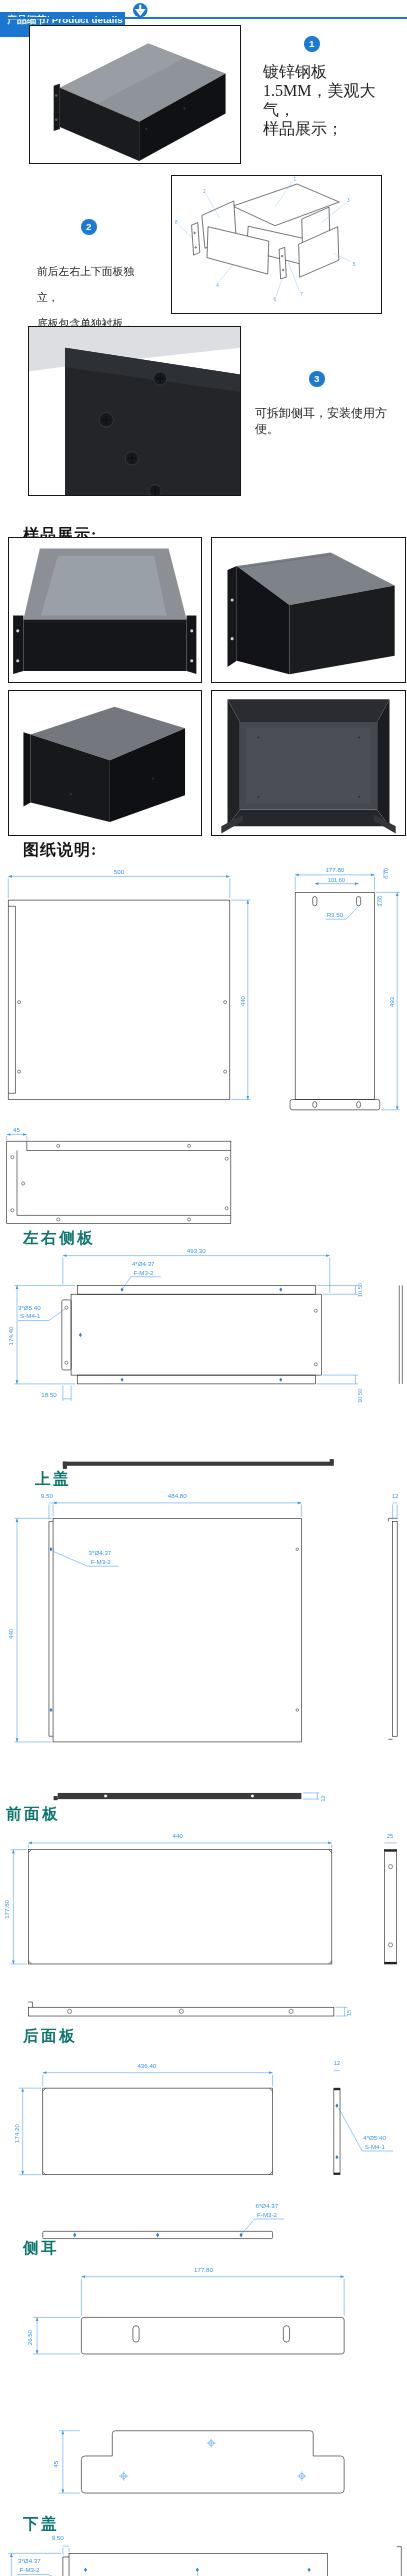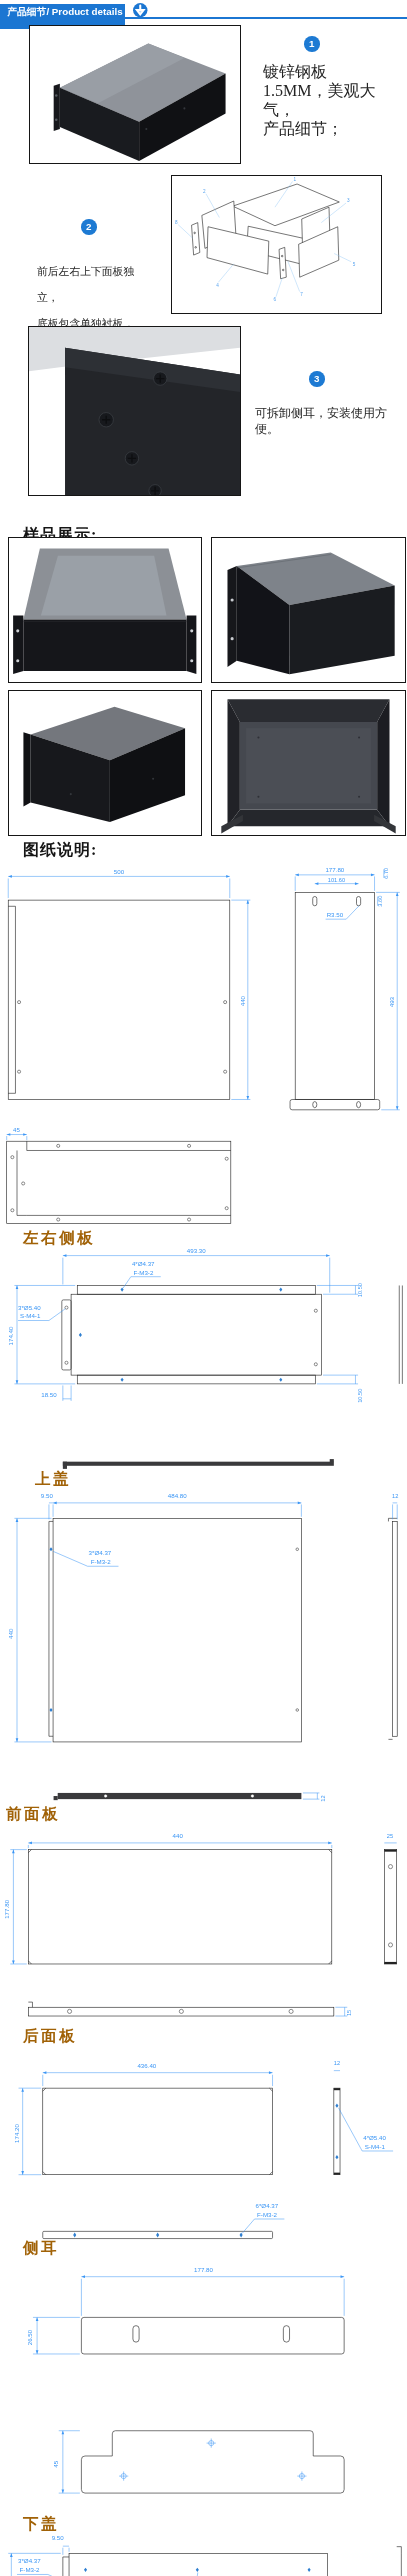--- a/index.html
+++ b/index.html
@@ -1,27 +1,27 @@
 <!DOCTYPE html>
 <html style="font-size:8.2px"><head>
 <meta charset="utf-8">
 <style>
   html,body{margin:0;padding:0;background:#fff;}
   #page{position:relative;width:407px;height:3147px;background:#fff;overflow:hidden;
         font-family:"Liberation Sans",sans-serif;}
   .abs{position:absolute;}
-  .hdr-bar{position:absolute;left:0;top:4px;width:125px;height:25px;background:#1b76d2;
+  .hdr-bar{position:absolute;left:0;top:12px;width:125px;height:25px;background:#1b76d2;
            color:#fff;font:bold 9.8px/15px "Liberation Sans",sans-serif;padding-left:7.2px;box-sizing:border-box;}
   .hdr-rule{position:absolute;left:0;top:17px;width:407px;height:1.5px;background:#1b76d2;}
   .photo{position:absolute;border:1px solid #161616;background:#fff;}
   .numc{position:absolute;width:15.5px;height:15.5px;border-radius:50%;background:#1d7ad3;color:#fff;
         font:bold 9.8px/15.5px "Liberation Sans",sans-serif;text-align:center;}
   .ftxt{position:absolute;color:#242424;font-family:"Liberation Serif",serif;}
   .h-big{position:absolute;color:#151515;font:700 16px "Liberation Serif",serif;letter-spacing:1px;}
-  .dlabel{position:absolute;color:#a16207;font:600 15.5px "Liberation Serif",serif;letter-spacing:2.6px;}
+  .dlabel{position:absolute;color:#0f766e;font:600 15.5px "Liberation Serif",serif;letter-spacing:2.6px;}
   svg{position:absolute;display:block;}
   .ln{stroke:#222;stroke-width:1.2;fill:none;}
   .ln2{stroke:#222;stroke-width:2;fill:none;}
   .fd{fill:#3a3a3c;stroke:none;}
   .dim{stroke:#3b96f5;stroke-width:1;fill:none;}
   .dt{fill:#3b96f5;font:12px "Liberation Sans",sans-serif;}
   .dts{fill:#3b96f5;font:11px "Liberation Sans",sans-serif;}
   .hole{stroke:#222;stroke-width:1;fill:#fff;}
   .bh{fill:#2f7fd0;stroke:none;}
   .cap{fill:#222;stroke:none;}
@@ -49,21 +49,21 @@
       <polygon points="212,186 380,92 380,170 212,262" fill="#101114"></polygon>
       <circle cx="51" cy="135" r="2.5" fill="#555a60"></circle>
       <circle cx="51" cy="182" r="2.5" fill="#555a60"></circle>
       <circle cx="226" cy="200" r="2" fill="#34373c"></circle>
       <circle cx="300" cy="160" r="2" fill="#34373c"></circle>
     </svg>
   </div>
   <div class="numc" style="left:304px;top:36px;">1</div>
   <div class="ftxt" style="left:263px;top:62px;width:127px;font-size:16px;line-height:19px;">
     <div>镀锌钢板1.5MM，美观大气，</div>
-    <div>产品细节；</div>
+    <div>样品展示；</div>
   </div>
 
   <div class="numc" style="left:81px;top:219px;">2</div>
   <div class="ftxt" style="left:37px;top:258px;width:118px;font-size:10.8px;line-height:26px;">
     <div>前后左右上下面板独立，</div>
     <div>底板包含单独衬板，</div>
     <div>易安装检修；</div>
   </div>
   <div class="photo" style="left:171px;top:175px;width:209px;height:137px;border-width:1px;">
     <svg width="209" height="137" viewBox="0 0 406 265">

